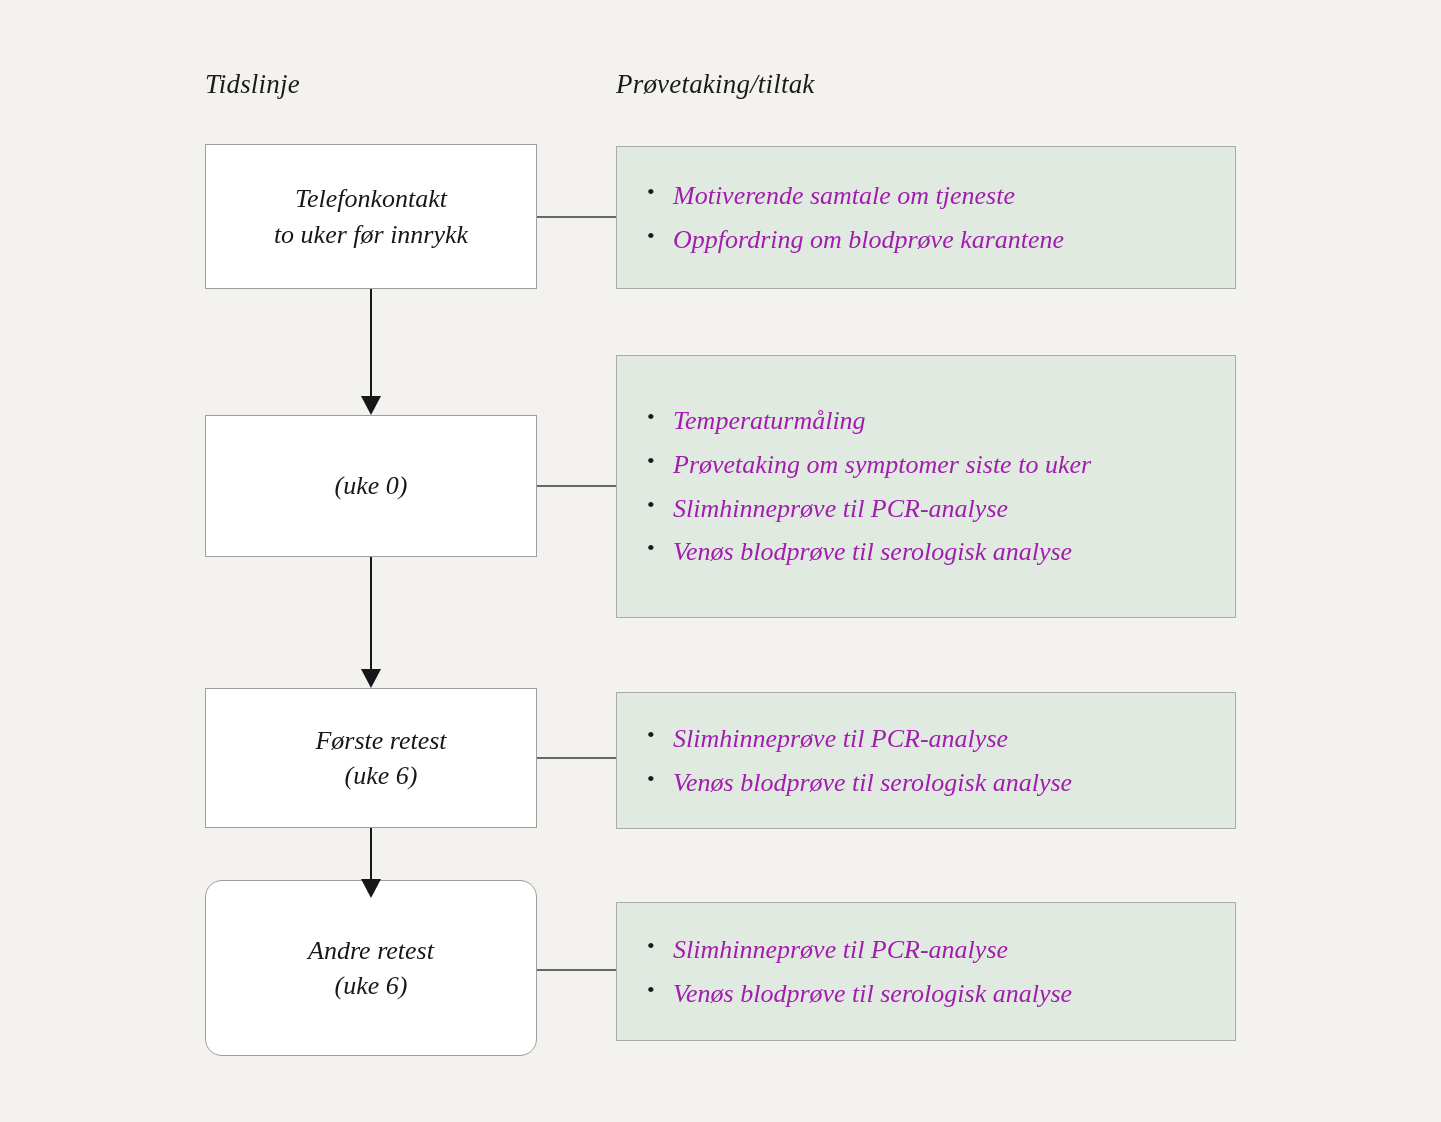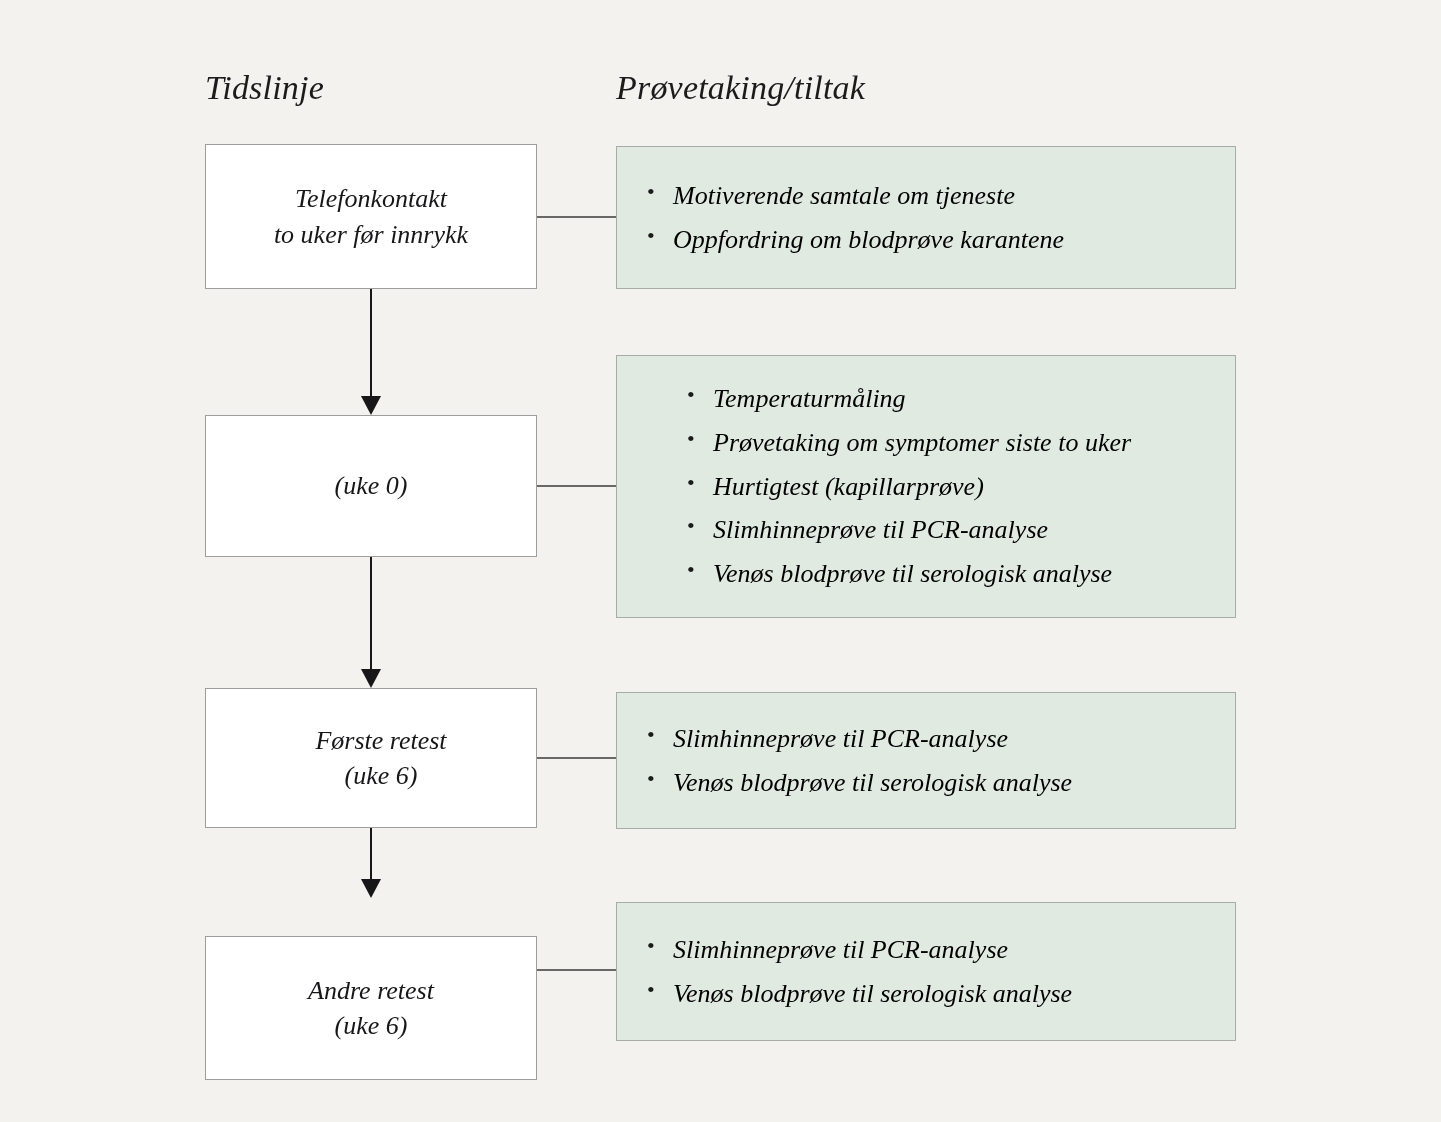--- a/index.html
+++ b/index.html
@@ -20,21 +20,21 @@
     left: 0;
     top: 0;
     width: 1441px;
     height: 1122px;
   }
 
   
   .col-header {
     position: absolute;
     font-style: italic;
-    font-size: 34px;
+    font-size: 27px;
     color: #1b1b1b;
     letter-spacing: 0.2px;
     white-space: nowrap;
   }
   #header-timeline { left: 205px; top: 69px; }
   #header-sampling { left: 616px; top: 69px; }
 
   
   .stage-box {
     position: absolute;
@@ -53,21 +53,21 @@
     font-style: italic;
     font-size: 26px;
     line-height: 1.36;
     color: #17171a;
     white-space: nowrap;
   }
 
   #stage-box-0 { top: 144px;  height: 145px; }
   #stage-box-1 { top: 415px;  height: 142px; }
   #stage-box-2 { top: 688px;  height: 140px; padding-left: 20px; }
-  #stage-box-3 { top: 936px;  height: 144px; }
+  #stage-box-3 { top: 880px;  height: 176px; border-radius: 17px; }
 
   
   .action-box {
     position: absolute;
     left: 616px;
     width: 620px;
     background: #e1eae1;
     border: 1.4px solid #a8aca8;
     box-sizing: border-box;
     display: flex;
@@ -77,35 +77,35 @@
   .action-list {
     margin: 0;
     padding: 0 0 0 56px;
     list-style: none;
   }
   .action-item {
     position: relative;
     font-style: italic;
     font-size: 26px;
     line-height: 1.68;
-    color: #000000;
+    color: #a21caf;
     white-space: nowrap;
   }
   .action-item::before {
     content: "\2022";
     position: absolute;
     left: -26px;
     top: 0;
     font-size: 22px;
     font-style: normal;
     color: #1b1b1b;
   }
 
   #action-box-0 { top: 146px;  height: 143px; }
-  #action-box-1 { top: 355px;  height: 263px; padding-left: 40px; }
+  #action-box-1 { top: 355px;  height: 263px; }
   #action-box-2 { top: 692px;  height: 137px; }
   #action-box-3 { top: 902px;  height: 139px; }
 
   
   #connectors {
     position: absolute;
     left: 0;
     top: 0;
     width: 1441px;
     height: 1122px;
@@ -132,21 +132,20 @@
     </ul>
   </div>
 
   <div class="stage-box" id="stage-box-1">
     <div class="stage-line">(uke 0)</div>
   </div>
   <div class="action-box" id="action-box-1">
     <ul class="action-list">
       <li class="action-item">Temperaturmåling</li>
       <li class="action-item">Prøvetaking om symptomer siste to uker</li>
-      <li class="action-item">Hurtigtest (kapillarprøve)</li>
       <li class="action-item">Slimhinneprøve til PCR-analyse</li>
       <li class="action-item">Venøs blodprøve til serologisk analyse</li>
     </ul>
   </div>
 
   <div class="stage-box" id="stage-box-2">
     <div class="stage-line">Første retest</div>
     <div class="stage-line">(uke 6)</div>
   </div>
   <div class="action-box" id="action-box-2">

